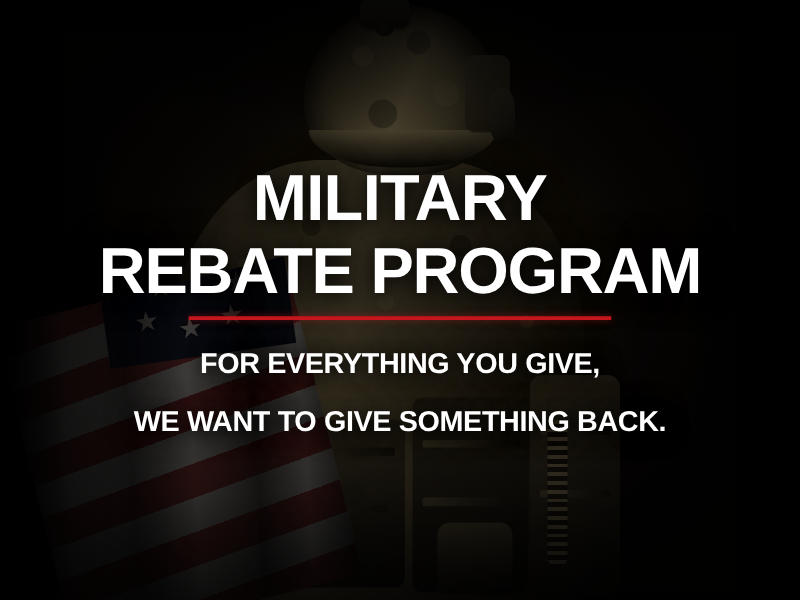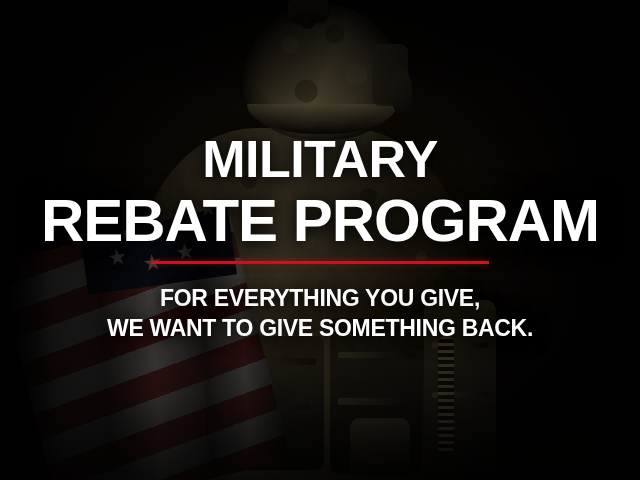--- a/index.html
+++ b/index.html
@@ -284,41 +284,41 @@
     line-height: 1.0;
     text-shadow: 0 2px 14px rgba(0,0,0,.85), 0 0 28px rgba(0,0,0,.6);
     white-space: nowrap;
   }
   .title-1 {
     margin-top: 133px;
     font-size: 52px;
   }
   .title-2 {
     margin-top: 6px;
-    font-size: 60px;
+    font-size: 52px;
     letter-spacing: -1px;
   }
   .divider {
     margin-top: 10px;
     width: 338px;
     height: 3px;
     background: #c4161c;
     box-shadow: 0 0 6px rgba(196,22,28,.5);
   }
   .subtitle {
     color: #ffffff;
     font-weight: 700;
     font-size: 23px;
     line-height: 1.16;
     letter-spacing: -0.3px;
     text-shadow: 0 2px 12px rgba(0,0,0,.9), 0 0 24px rgba(0,0,0,.65);
     white-space: nowrap;
   }
   .sub-1 { margin-top: 21px; }
-  .sub-2 { margin-top: 3px; }
+  .sub-2 { margin-top: 20px; }
 </style>
 </head>
 <body>
 
 <div id="poster">
 
   <div class="bg-layer">
     <div class="bg-base"></div>
 
     <div class="torso">

